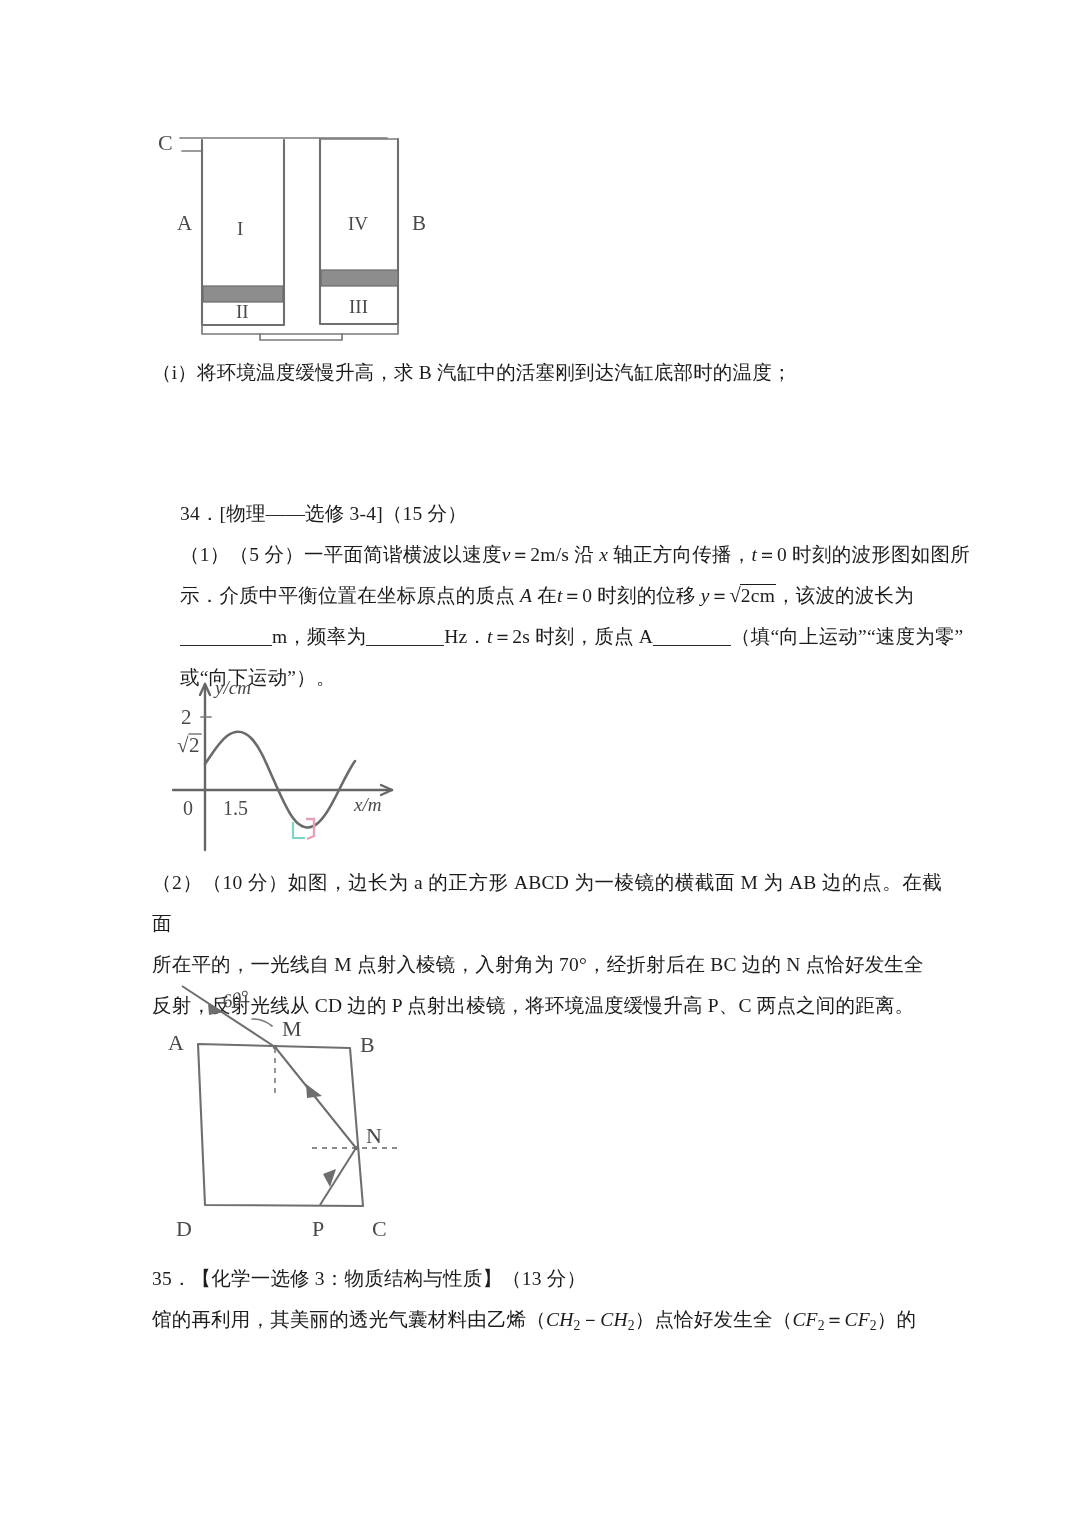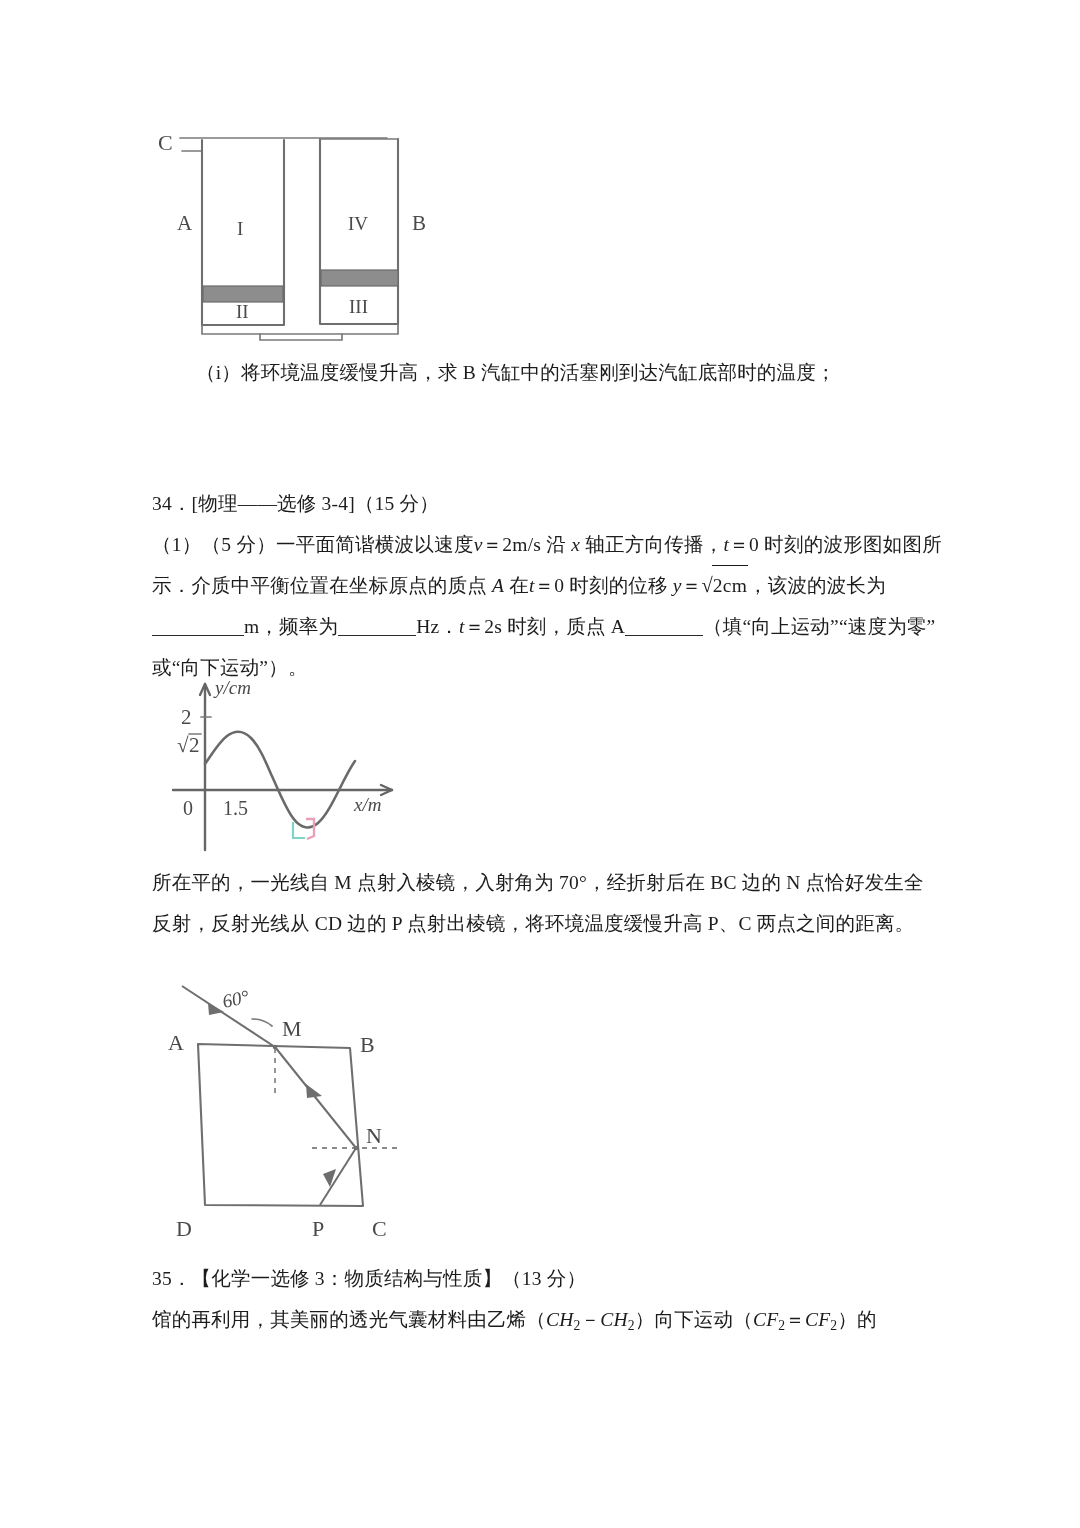--- a/index.html
+++ b/index.html
@@ -28,21 +28,21 @@
     white-space:normal;
     text-align:justify;
     text-justify:inter-ideograph;
   }
   .ital{ font-style:italic; font-family:"Liberation Serif",serif; }
   .sub{ font-size:0.70em; vertical-align:-0.28em; }
   .blank-m{ display:inline-block; border-bottom:1.4px solid #2a2a2a; width:78px; vertical-align:-3px;}
   .blank-l{ display:inline-block; border-bottom:1.4px solid #2a2a2a; width:92px; vertical-align:-3px;}
   .sqrt{ display:inline-block; }
   .sqrt > .rad{ font-size:1.05em; }
-  .sqrt > .rnd{ border-top:1.3px solid #1a1a1a; padding:9px 1px 0 1px; margin-left:-1px; }
+  .sqrt > .rnd{ border-top:1.3px solid #1a1a1a; padding:0 1px 0 1px; margin-left:-1px; }
 
   
   .figure{ position:absolute; }
 
   svg{ display:block; }
   .hand{ stroke:#6f6f6f; fill:none; stroke-width:2.1; stroke-linecap:round; stroke-linejoin:round;}
   .hand-thin{ stroke:#7a7a7a; fill:none; stroke-width:1.7; stroke-linecap:round;}
   .piston{ fill:#8d8d8d; stroke:#6b6b6b; stroke-width:1.2;}
   .glyph-dk{ font-family:"Liberation Serif",serif; fill:#4a4a4a; }
   .axis{ stroke:#666; stroke-width:2.4; fill:none; stroke-linecap:round;}
@@ -79,26 +79,26 @@
       <text class="glyph-dk" x="8" y="32" font-size="22">C</text>
       <text class="glyph-dk" x="27" y="112" font-size="21">A</text>
       <text class="glyph-dk" x="262" y="112" font-size="21">B</text>
       <text class="glyph-dk" x="87" y="117" font-size="19">I</text>
       <text class="glyph-dk" x="86" y="200" font-size="19">II</text>
       <text class="glyph-dk" x="199" y="195" font-size="19">III</text>
       <text class="glyph-dk" x="198" y="112" font-size="19">IV</text>
     </svg>
   </div>
 
-  <div class="content" style="top:352px;margin-left:44px;">
+  <div class="content" style="top:352px;">
     <div class="ptext">（i）将环境温度缓慢升高，求 B 汽缸中的活塞刚到达汽缸底部时的温度；</div>
 
   </div>
 
-  <div class="content" style="top:483px;">
+  <div class="content" style="top:493px;margin-left:28px;">
     <div class="ptext">34．[物理——选修 3-4]（15 分）</div>
 
     <div class="ptext">
       <span>（1）（5 分）一平面简谐横波以速度</span><span class="ital">v</span><span>＝2m/s 沿 </span><span class="ital">x</span><span> 轴正方向传播，</span><span class="ital">t</span><span>＝0 时刻的波形图如图</span><span>所示．介质中平衡位置在坐标原点的质点 </span><span class="ital">A</span><span> 在</span><span class="ital">t</span><span>＝0 时刻的位移 </span><span class="ital">y</span><span>＝</span><span class="sqrt"><span class="rad">√</span><span class="rnd">2cm</span></span><span>，该波的波长为</span>
     </div>
 
     <div class="ptext">
       <span class="blank-l"></span><span>m，频率为</span><span class="blank-m"></span><span>Hz．</span><span class="ital">t</span><span>＝2s 时刻，质点 A</span><span class="blank-m"></span><span>（填“向上运动”“速度为零”</span>
     </div>
 
@@ -137,20 +137,21 @@
         <text class="glyph-dk" x="12" y="84" font-size="21">√</text>
         <path class="hand-thin" d="M 24 66 L 36 66" stroke-width="1.5"></path>
         <text class="glyph-dk" x="24" y="84" font-size="21">2</text>
       </g>
       <text class="glyph-dk" x="18" y="147" font-size="20">0</text>
       <text class="glyph-dk" x="58" y="147" font-size="20">1.5</text>
     </svg>
   </div>
 
   <div class="content" style="top:862px;">
+    <div class="ptext">（2）（10 分）如图，边长为 a 的正方形 ABCD 为一棱镜的横截面 M 为 AB 边的点。在截面</div>
     <div class="ptext">所在平的，一光线自 M 点射入棱镜，入射角为 70°，经折射后在 BC 边的 N 点恰好发生全</div>
     <div class="ptext">反射，反射光线从 CD 边的 P 点射出棱镜，将环境温度缓慢升高 P、C 两点之间的距离。</div>
   </div>
 
   <div class="figure" style="left:160px; top:978px; width:290px; height:272px;">
     <svg width="290" height="272" viewBox="0 0 290 272">
 
       <path class="hand" d="M 38 66 L 190 70 L 203 228 L 45 227 Z"></path>
 
       <path class="ray" d="M 22 8 L 115 69"></path>
@@ -178,17 +179,17 @@
       <text class="glyph-dk" x="122" y="58" font-size="22">M</text>
       <text class="glyph-dk" x="206" y="165" font-size="22">N</text>
       <text class="glyph-dk" x="152" y="258" font-size="22">P</text>
       <text class="glyph-dk ital" x="64" y="30" font-size="19" transform="rotate(-12 64 30)">60°</text>
     </svg>
   </div>
 
   <div class="content" style="top:1258px;">
     <div class="ptext">35．【化学一选修 3：物质结构与性质】（13 分）</div>
     <div class="ptext">
-      <span>馆的再利用，其美丽的透光气囊材料由乙烯（</span><span class="ital">CH</span><span class="sub">2</span><span>－</span><span class="ital">CH</span><span class="sub">2</span><span>）向下运动（</span><span class="ital">CF</span><span class="sub">2</span><span>＝</span><span class="ital">CF</span><span class="sub">2</span><span>）的</span>
+      <span>馆的再利用，其美丽的透光气囊材料由乙烯（</span><span class="ital">CH</span><span class="sub">2</span><span>－</span><span class="ital">CH</span><span class="sub">2</span><span>）点恰好发生全（</span><span class="ital">CF</span><span class="sub">2</span><span>＝</span><span class="ital">CF</span><span class="sub">2</span><span>）的</span>
     </div>
   </div>
 
 </div>
 
 </body></html>

